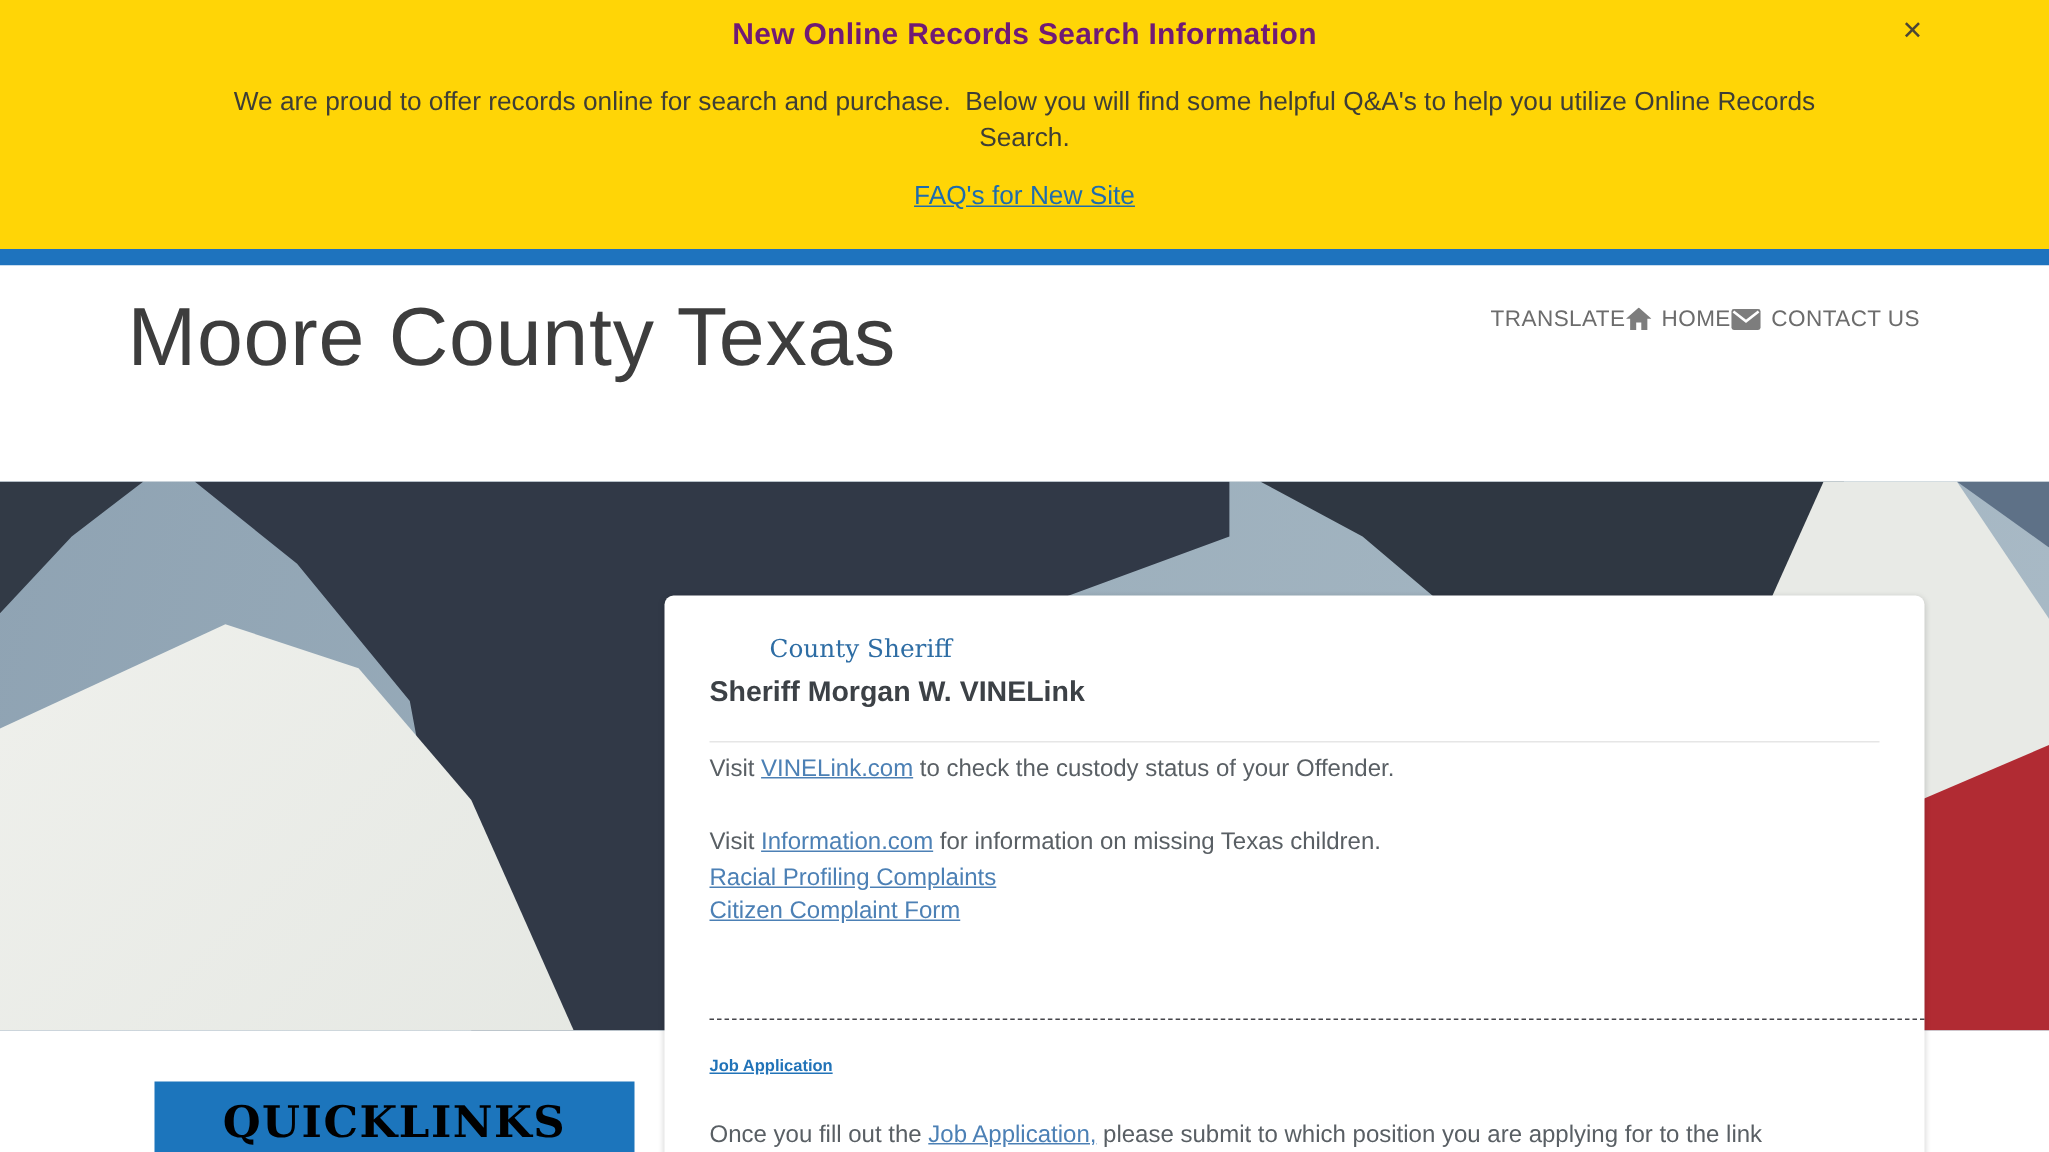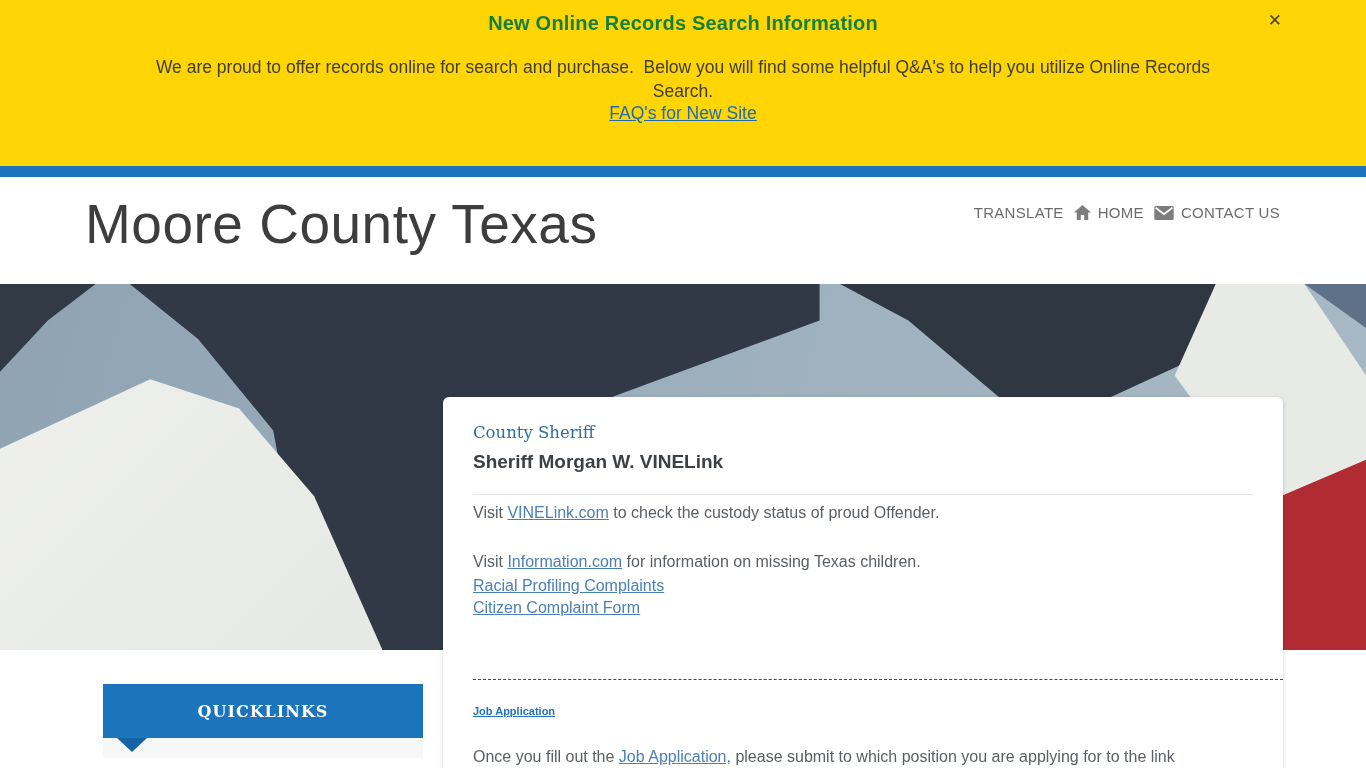--- a/index.html
+++ b/index.html
@@ -16,32 +16,32 @@
   .banner {
     position:relative;
     height:166px;
     background:#ffd506;
     text-align:center;
     padding-top:12px;
   }
   .banner-title {
     font-size:20px;
     font-weight:700;
-    color:#15803d;
+    color:#701a75;
     letter-spacing:.2px;
   }
   .banner-body {
     max-width:1075px;
     margin:20px auto 0;
     font-size:17.5px;
     line-height:1.38;
     color:#3e3e36;
     white-space:pre-wrap;
   }
-  .banner-link-row { }
+  .banner-link-row { margin-top:17px; }
   .banner-link {
     font-size:17.5px;
     color:#1e6cae;
     text-decoration:underline;
     cursor:pointer;
   }
   .banner-close {
     position:absolute;
     top:8px;
     right:80px;
@@ -53,39 +53,39 @@
     line-height:1;
     padding:4px;
   }
 
   
   .blue-bar { height:11px; background:#1e73be; }
 
   
   .site-header {
     position:relative;
-    height:107px;
+    height:144px;
     background:#ffffff;
   }
   .site-title {
     position:absolute;
     left:85px;
     top:15px;
     font-size:55px;
     font-weight:300;
     color:#3d3d3d;
     letter-spacing:.5px;
   }
   .top-nav {
     position:absolute;
     top:27px;
     right:86px;
     display:flex;
     align-items:flex-start;
-    gap:10px;
+    gap:0;
     font-size:15px;
     color:#6c6c6c;
     letter-spacing:.3px;
   }
   .top-nav a {
     color:#6c6c6c;
     text-decoration:none;
     display:flex;
     align-items:center;
     gap:7px;
@@ -122,20 +122,21 @@
     background:#ffffff;
     border-radius:6px 6px 0 0;
     box-shadow:0 1px 4px rgba(0,0,0,.18);
     padding:26px 30px 0 30px;
     z-index:5;
   }
   .card-eyebrow {
     font-family:"DejaVu Serif","Liberation Serif",serif;
     font-size:16.5px;
     color:#2e6da4;
+    margin-left:40px;
   }
   .card-heading {
     margin-top:9px;
     font-size:19px;
     font-weight:700;
     color:#3c4146;
   }
   .hr-light {
     border:none;
     border-top:1px solid #e6e6e6;
@@ -185,24 +186,24 @@
     width:320px;
     height:54px;
     background:#1c75bc;
     display:flex;
     align-items:center;
     justify-content:center;
     cursor:pointer;
   }
   .quicklinks-label {
     font-family:"DejaVu Serif","Liberation Serif",serif;
-    font-size:16px;
+    font-size:29px;
     font-weight:700;
     letter-spacing:1px;
-    color:#ffffff;
+    color:#000000;
   }
   .quicklinks-pointer {
     position:absolute;
     left:14px;
     top:54px;
     width:0; height:0;
     border-left:15px solid transparent;
     border-right:15px solid transparent;
     border-top:14px solid #1563a4;
     z-index:2;
@@ -269,21 +270,21 @@
     <span class="quicklinks-pointer"></span>
   </div>
   <div class="quicklinks-panel"></div>
 </div>
 
 <div class="card">
   <div class="card-eyebrow">County Sheriff</div>
   <h2 class="card-heading">Sheriff Morgan W. VINELink</h2>
   <hr class="hr-light">
 
-  <p class="p-vine"><span>Visit </span><a class="inline-link">VINELink.com</a><span> to check the custody status of proud Offender.</span></p>
+  <p class="p-vine"><span>Visit </span><a class="inline-link">VINELink.com</a><span> to check the custody status of your Offender.</span></p>
 
   <p class="p-missing"><span>Visit </span><a class="inline-link">Information.com</a><span> for information on missing Texas children.</span></p>
 
   <div class="links-stack">
     <a class="block-link">Racial Profiling Complaints</a>
     <a class="block-link">Citizen Complaint Form</a>
   </div>
 
   <hr class="hr-dashed">
 

